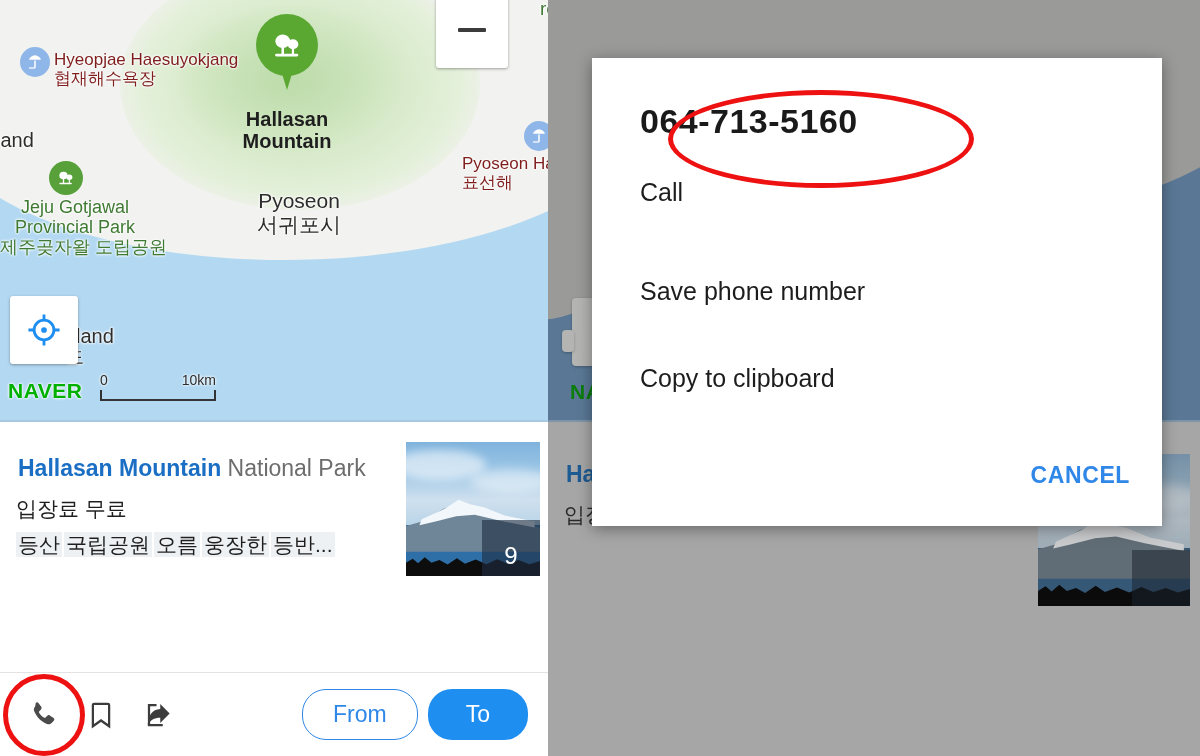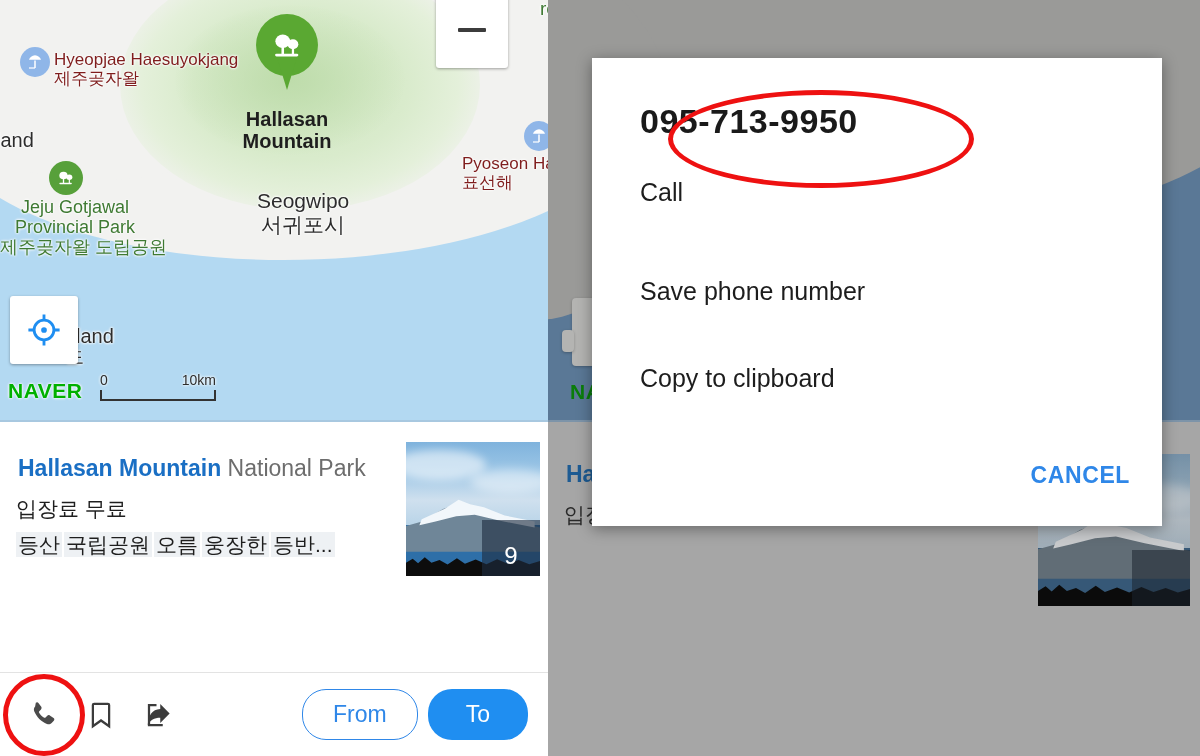--- a/index.html
+++ b/index.html
@@ -200,40 +200,40 @@
       <div class="green-halo2"></div>
 
       <div class="poi-icon poi-beach" style="left:20px;top:47px;">
         <svg width="18" height="18" viewBox="0 0 24 24">
             <path d="M12 3c-4 0-7 3-8 6h16c-1-3-4-6-8-6zM11 10v10h2V10z" fill="#fff"></path>
             <path d="M4 20h8" stroke="#fff" stroke-width="1.6" fill="none"></path>
           </svg>
       </div>
       <div class="maplabel lbl-blue shadowtext" style="left:54px;top:50px;font-size:17px;">
         <span class="en">Hyeopjae Haesuyokjang</span>
-        <span class="kr">제주곶자왈</span>
+        <span class="kr">협재해수욕장</span>
       </div>
 
       <div class="poi-icon poi-green" style="left:49px;top:161px;width:34px;height:34px;">
         <svg width="20" height="20" viewBox="0 0 24 24">
             <ellipse cx="9" cy="9" rx="5" ry="4.6" fill="#fff"></ellipse>
             <rect x="8.2" y="11" width="1.6" height="7" fill="#fff"></rect>
             <ellipse cx="16" cy="11" rx="3.6" ry="3.3" fill="#fff"></ellipse>
             <rect x="15.3" y="13" width="1.4" height="5" fill="#fff"></rect>
             <rect x="4" y="17.6" width="15" height="1.8" rx=".9" fill="#fff"></rect>
           </svg>
       </div>
       <div class="maplabel lbl-green shadowtext" style="left:0px;top:197px;font-size:18px;text-align:center;width:150px;">
         <span class="en" style="white-space:pre-line;">Jeju Gotjawal
 Provincial Park</span>
         <span class="kr">제주곶자왈 도립공원</span>
       </div>
 
       <div class="maplabel lbl-dark shadowtext" style="left:257px;top:189px;font-size:21px;text-align:center;">
-        <span class="en">Seogwipo</span>
+        <span class="en">Pyoseon</span>
         <span class="kr">서귀포시</span>
       </div>
 
       <div class="poi-icon poi-beach" style="left:524px;top:121px;">
         <svg width="18" height="18" viewBox="0 0 24 24">
             <path d="M12 3c-4 0-7 3-8 6h16c-1-3-4-6-8-6zM11 10v10h2V10z" fill="#fff"></path>
             <path d="M4 20h8" stroke="#fff" stroke-width="1.6" fill="none"></path>
           </svg>
       </div>
       <div class="maplabel lbl-blue shadowtext" style="left:462px;top:154px;font-size:17px;">
@@ -388,21 +388,21 @@
           <div class="cloud2"></div>
           <div class="mtn"></div>
           <div class="snow"></div>
           <div class="trees"></div>
           <div class="badge" style="background:rgba(30,45,65,.55);"></div>
         </div>
       </div>
     </div>
 
     <div class="dialog">
-      <div class="dlg-number">095-713-9950</div>
+      <div class="dlg-number">064-713-5160</div>
       <div class="dlg-item dlg-call">Call</div>
       <div class="dlg-item dlg-save">Save phone number</div>
       <div class="dlg-item dlg-copy">Copy to clipboard</div>
       <button class="dlg-cancel">CANCEL</button>
       <div class="ann-ellipse ann-number"></div>
     </div>
 
   </div>
 </div>
 

